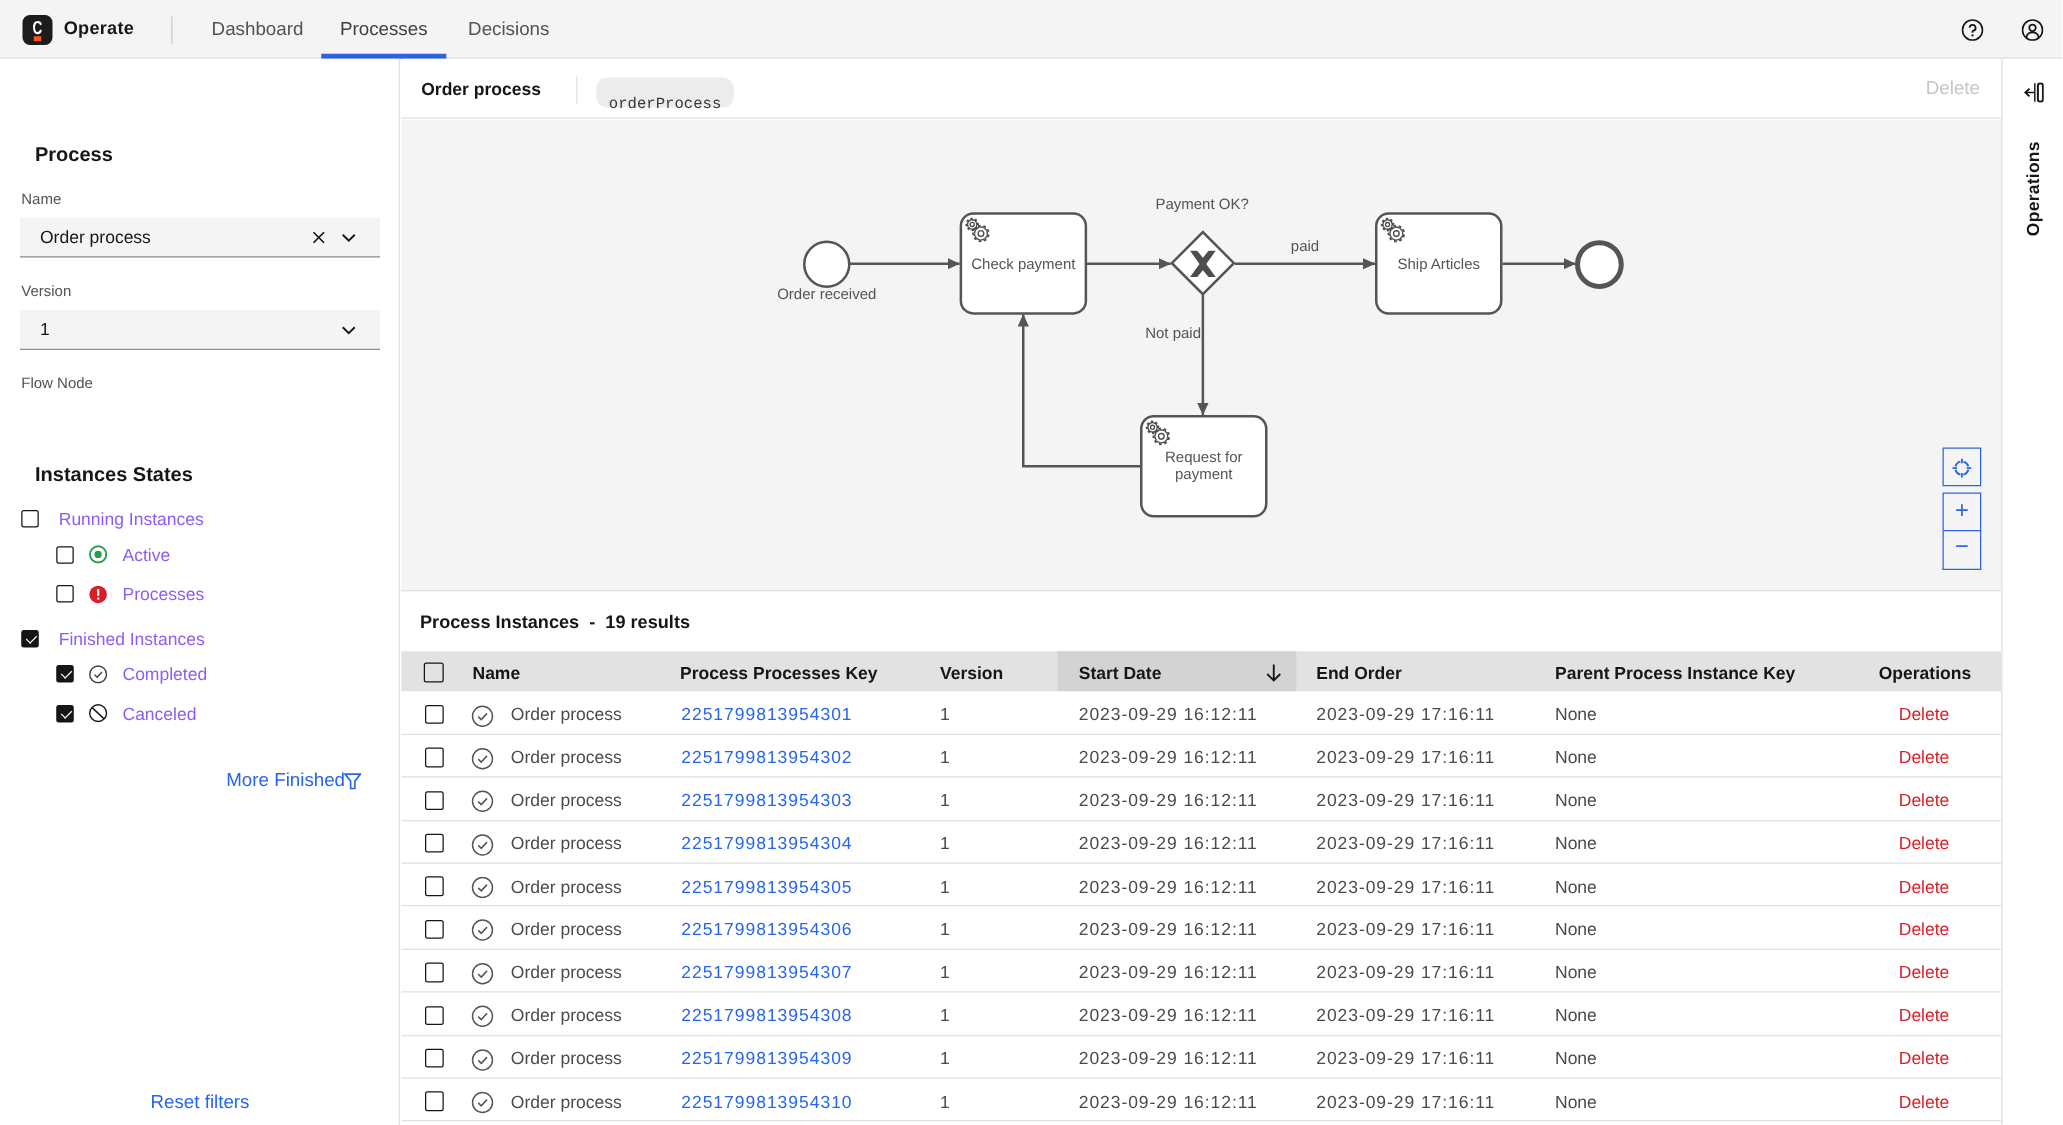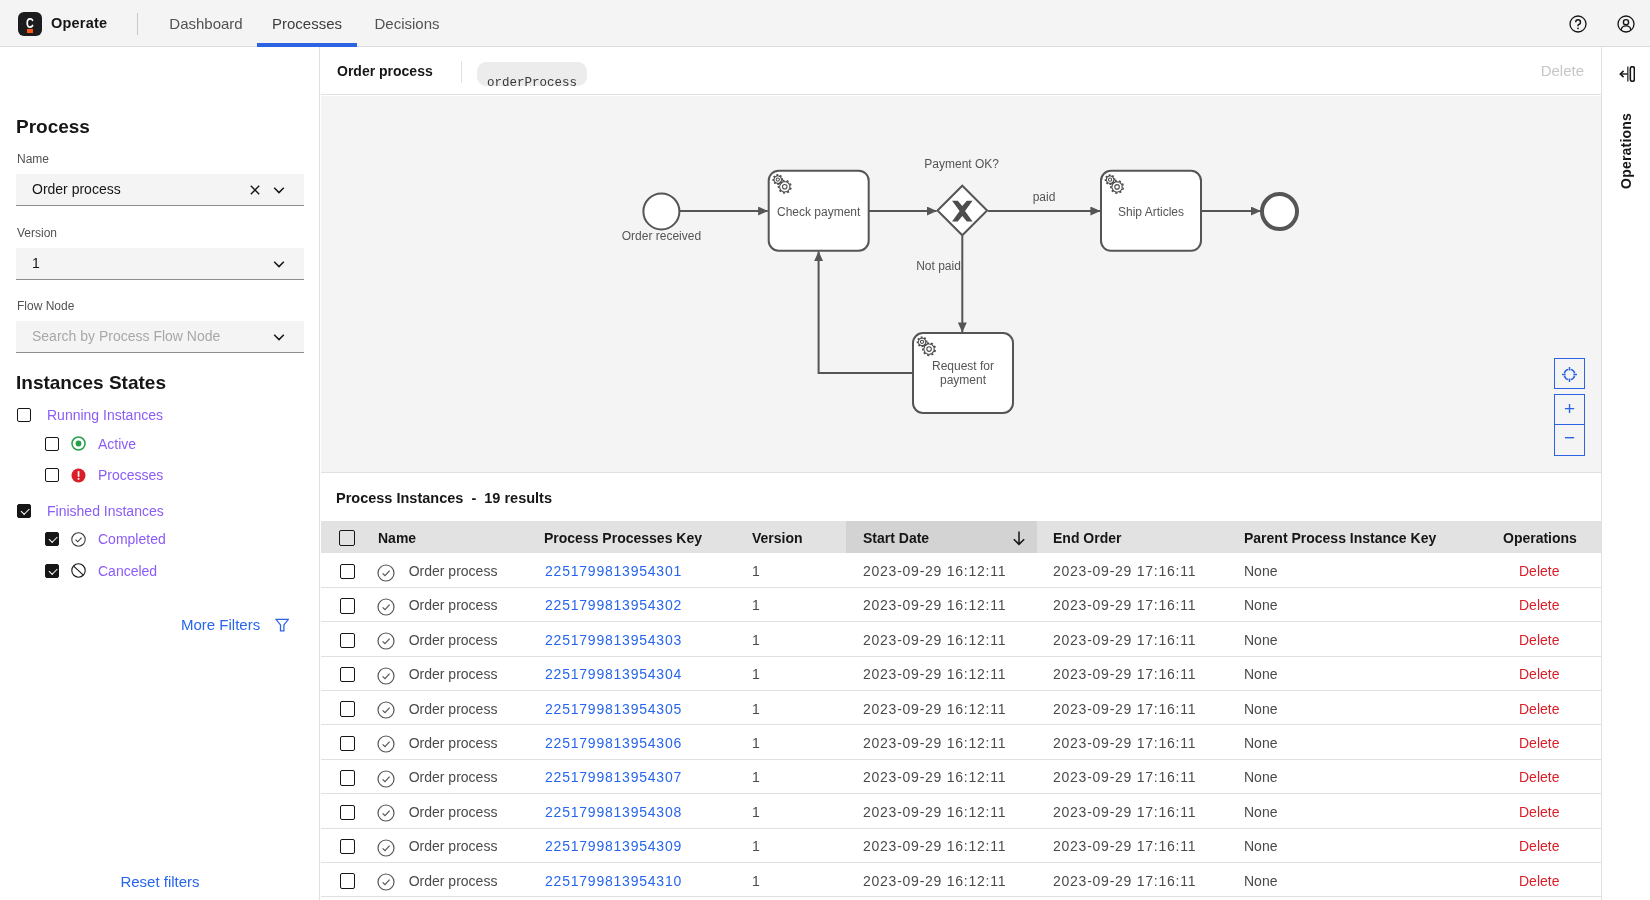--- a/index.html
+++ b/index.html
@@ -18,21 +18,21 @@
 .tab.t1 { left:156px; width:100px; }
 .tab.t2 { left:257px; width:100px; color:#3d3d3d;text-align:center; }
 .tab.t3 { left:357px; width:100px; }
 .tab.t2:after { content:""; position:absolute; left:0; bottom:0; width:100%; height:4px; background:#2c63e3; }
 .hicon { position:absolute; top:15px; }
 
 
 .lpanel { position:absolute; left:0; top:47px; width:320px; height:853px; background:#fff; border-right:1px solid #e0e0e0; }
 .lpanel .phead { position:absolute; left:0; top:0; width:100%; height:48px; border-bottom:1px solid #e0e0e0; }
 .phead .t { position:absolute; left:16px; top:16px; font-size:14px; font-weight:bold; }
-.sect { position:absolute; left:16px; font-size:19px; font-weight:bold;text-align:right; }
+.sect { position:absolute; left:28px; font-size:16px; font-weight:bold;text-align:right; }
 .lbl { position:absolute; left:17px; font-size:12px; color:#525252; }
 .inp { position:absolute; left:16px; width:288px; height:32px; background:#f4f4f4; border-bottom:1px solid #8d8d8d; font-size:14px; line-height:31px; padding-left:16px; color:#161616; }
 .inp .ph { color:#a8a8a8; }
 .inp svg { position:absolute; top:8px; }
 .cbrow { position:absolute; height:20px; }
 .cb { position:absolute; top:2px; width:14px; height:14px; border:1.2px solid #161616; border-radius:2px; background:#fff; }
 .cb.on { background:#161616; }
 .cb.on:after { content:""; position:absolute; left:3px; top:3.4px; width:7px; height:3.5px; border-left:1.6px solid #fff; border-bottom:1.6px solid #fff; transform:rotate(-45deg); transform-origin:center; }
 .cbrow .txt { position:absolute; top:1px; font-size:14px; color:#8b5cf6; white-space:nowrap; }
 .cbrow svg.st { position:absolute; top:1.5px; }
@@ -102,25 +102,20 @@
         <path d="M3.2 5.8 L8 10.6 L12.8 5.8"></path>
       </svg>
   </div>
   <div class="lbl" style="top:179px">Version</div>
   <div class="inp" style="top:201px">1
     <svg style="left:255px" width="16" height="16" viewBox="0 0 16 16" fill="none" stroke="#161616" stroke-width="1.5">
         <path d="M3.2 5.8 L8 10.6 L12.8 5.8"></path>
       </svg>
   </div>
   <div class="lbl" style="top:252px">Flow Node</div>
-  <div class="inp" style="top:274px"><span class="ph">Search by Process Flow Node</span>
-    <svg style="left:255px" width="16" height="16" viewBox="0 0 16 16" fill="none" stroke="#161616" stroke-width="1.5">
-        <path d="M3.2 5.8 L8 10.6 L12.8 5.8"></path>
-      </svg>
-  </div>
   <div class="sect" style="top:325px">Instances States</div>
 
   <div class="cbrow" style="left:17px;top:359px">
     <div class="cb"></div>
     <div class="txt" style="left:30px">Running Instances</div>
   </div>
   <div class="cbrow" style="left:45px;top:387.5px">
     <div class="cb"></div>
     <svg class="st" width="15" height="15" viewBox="0 0 15 15" style="left:26px">
         <circle cx="7.5" cy="7.5" r="6.5" fill="none" stroke="#24a148" stroke-width="1.5"></circle>
@@ -151,21 +146,21 @@
   </div>
   <div class="cbrow" style="left:45px;top:514.5px">
     <div class="cb on"></div>
     <svg class="st" width="15" height="15" viewBox="0 0 15 15" style="left:26px" fill="none" stroke="#161616" stroke-width="1.1">
         <circle cx="7.5" cy="7.5" r="6.7"></circle>
         <path d="M2.9 3.3 L12.1 11.9"></path>
       </svg>
     <div class="txt" style="left:53px">Canceled</div>
   </div>
 
-  <div style="position:absolute;left:181px;top:569px" class="linkblue">More Filters</div>
+  <div style="position:absolute;left:181px;top:569px" class="linkblue">More Finished</div>
   <svg style="position:absolute;left:275px;top:571px" width="14" height="14" viewBox="0 0 14 14" fill="none" stroke="#2c63e3" stroke-width="1.3">
       <path d="M1 1.3 H13.4 L8.9 6.9 V12.8 H5.5 V6.9 Z"></path>
     </svg>
   <div style="position:absolute;left:0;top:826px;width:320px;text-align:center" class="linkblue">Reset filters</div>
 </div>
 
 <div class="main">
   <div class="mhead">
     <div class="t">Order process</div>
     <div class="vd"></div>

